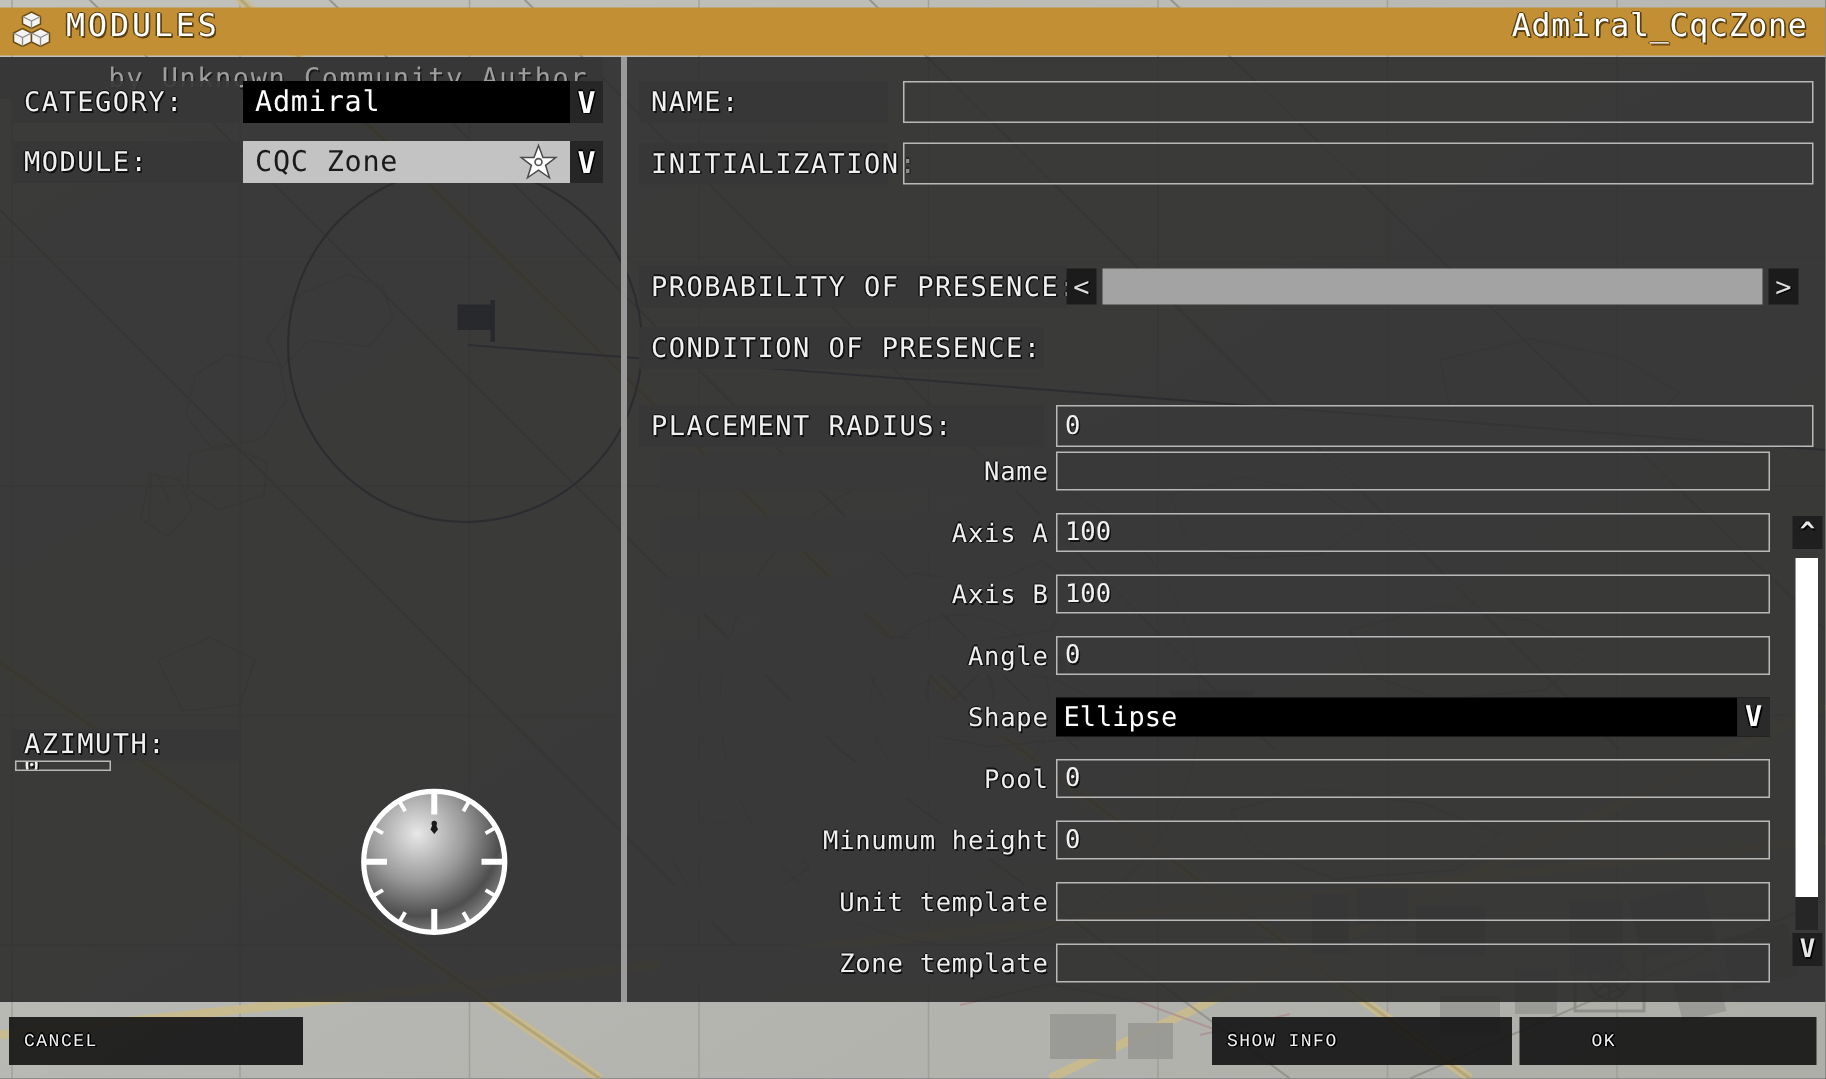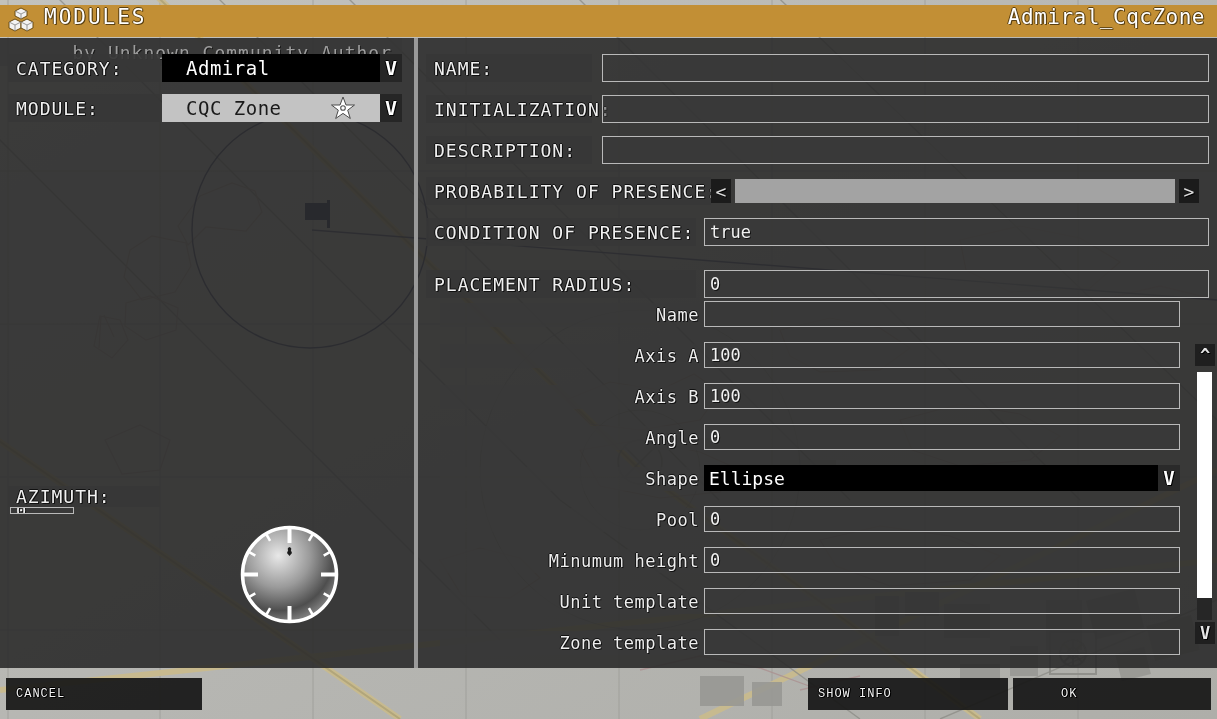--- a/index.html
+++ b/index.html
@@ -63,21 +63,21 @@
     background: rgba(58,58,58,0.55);
     color: #f2f2f2; font-size: 17px;
     display: flex; align-items: center; padding: 0 5px;
     text-shadow: 1px 1px 0 #111;
     overflow: hidden; white-space: nowrap;
   }
 
   
   .combo {
     background: #000000; color: #ffffff; font-size: 19px;
-    display: flex; align-items: center; padding: 0 24px;
+    display: flex; align-items: center; padding: 0 8px;
     text-shadow: 1px 1px 0 #000;
     overflow: hidden; white-space: nowrap; letter-spacing: 0.5px;
   }
   .combo.light { background: #c3c3c3; color: #1a1a1a; text-shadow: none; align-items: center; }
   .combo-arrow {
     background: #262626; color: #ffffff; font-size: 20px; font-weight: bold;
     display: flex; align-items: center; justify-content: center;
     text-shadow: 1px 1px 0 #000, -1px 0 0 #000, 0 -1px 0 #000;
   }
 
@@ -401,37 +401,28 @@
         </div>
       </div>
 
       <div class="row" style="top:57px;left:8px;width:783px;">
         <div class="lbl" style="width:166px;">INITIALIZATION:</div>
         <div class="fld" style="width:609px;margin-left:10px;">
           <span></span>
         </div>
       </div>
 
-      <div class="row" style="top:98px;left:8px;width:783px;">
-        <div class="lbl" style="width:166px;">DESCRIPTION:</div>
-        <div class="fld" style="width:609px;margin-left:10px;">
-          <span></span>
-        </div>
-      </div>
 
       <div class="r-lbl" style="top:139px;width:285px;">PROBABILITY OF PRESENCE:</div>
       <div class="slider-btn" style="left:293px;top:141px;">&lt;</div>
       <div class="slider-track" style="left:317px;top:141px;width:440px;"></div>
       <div class="slider-btn" style="left:761px;top:141px;">&gt;</div>
 
       <div class="row" style="top:180px;left:8px;width:783px;">
         <div class="lbl" style="width:270px;">CONDITION OF PRESENCE:</div>
-        <div class="fld" style="width:505px;margin-left:8px;">
-          <span>true</span>
-        </div>
       </div>
 
       <div class="row" style="top:232px;left:8px;width:783px;">
         <div class="lbl" style="width:270px;">PLACEMENT RADIUS:</div>
         <div class="fld" style="width:505px;margin-left:8px;">
           <span>0</span>
         </div>
       </div>
 
       <div class="attr-list">

